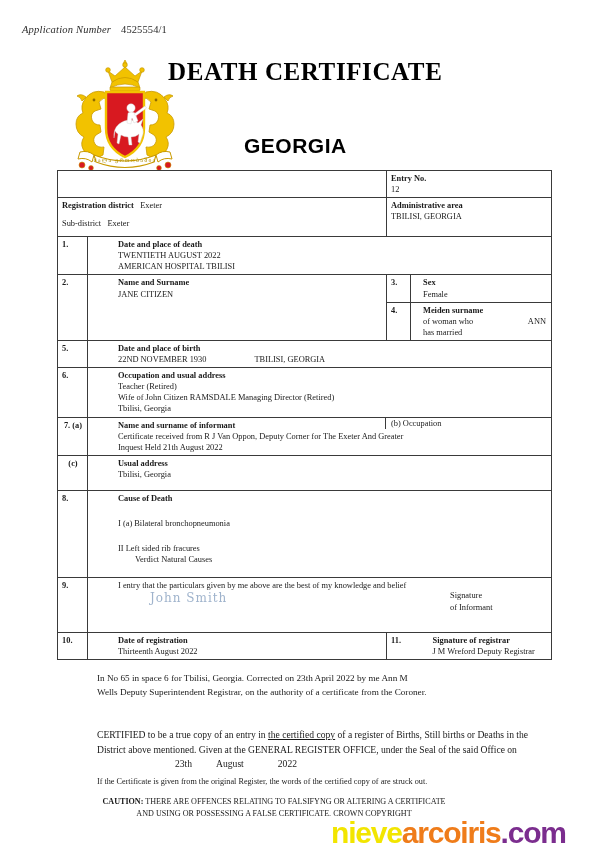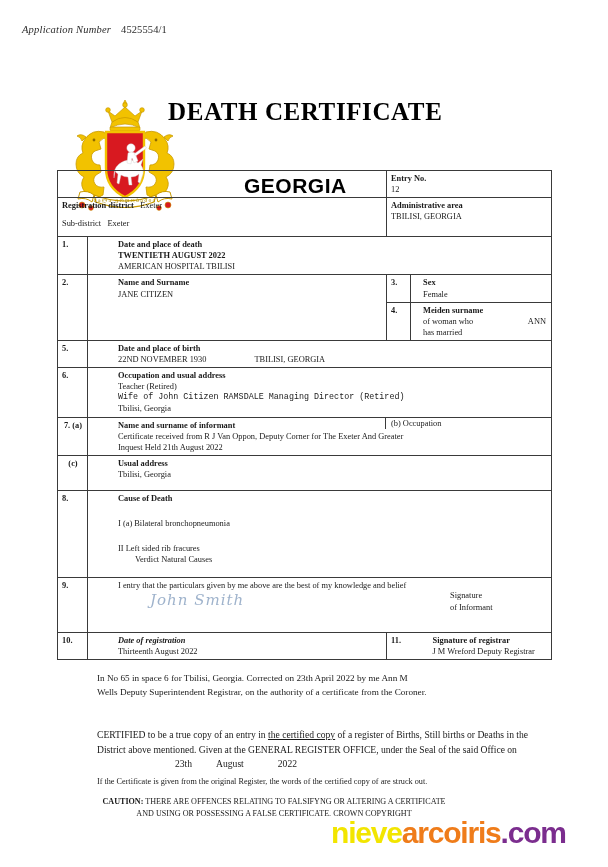--- a/index.html
+++ b/index.html
@@ -32,21 +32,20 @@
     letter-spacing: 0.1px;
   }
 
   
   .header {
     position: absolute;
     top: 52px;
     left: 0;
     width: 608px;
     height: 120px;
-    margin-top: 40px;
   }
   .title-main {
     position: absolute;
     left: 168px;
     top: 6px;
     font-size: 25px;
     font-weight: bold;
     letter-spacing: 0.6px;
     color: #000;
     font-family: "Liberation Serif", "DejaVu Serif", serif;
@@ -112,22 +111,21 @@
   .cause-line { margin-top: 9px; }
   .sig-label {
     position: absolute;
     right: 6px;
     top: 12px;
     width: 95px;
     line-height: 1.4;
   }
   .sig-script {
     font-family: "DejaVu Serif", serif;
-    font-style: italic;
-    font-size: 15px;
+    font-size: 12px;
     color: #9fb3cc;
     letter-spacing: 1px;
     padding-left: 58px;
     margin-top: 10px;
   }
   .sig-rule {
     border-bottom: 1.6px solid #111;
     width: 155px;
     margin-left: 38px;
     margin-top: 1px;
@@ -284,21 +282,21 @@
     <td colspan="2">
       <span class="field-label">Administrative area</span>
       <span class="field-value">TBILISI, GEORGIA</span>
     </td>
   </tr>
 
   <tr>
     <td class="numcol">1.</td>
     <td colspan="3">
       <span class="field-label pad-l" style="padding-left:26px;">Date and place of death</span>
-      <span class="field-value" style="padding-left:26px;display:block;font-weight:bold;">TWENTIETH AUGUST 2022</span>
+      <span class="field-value" style="padding-left:26px;display:block;">TWENTIETH AUGUST 2022</span>
       <span class="field-value" style="padding-left:26px;display:block;">AMERICAN HOSPITAL TBILISI</span>
     </td>
   </tr>
 
   <tr>
     <td class="numcol" rowspan="2">2.</td>
     <td rowspan="2" style="height:52px;">
       <span class="field-label" style="padding-left:26px;display:block;">Name and Surname</span>
       <span class="field-value" style="padding-left:26px;display:block;">JANE CITIZEN</span>
     </td>
@@ -331,21 +329,21 @@
         <span>TBILISI, GEORGIA</span>
       </span>
     </td>
   </tr>
 
   <tr>
     <td class="numcol">6.</td>
     <td colspan="3">
       <span class="field-label" style="padding-left:26px;display:block;">Occupation and usual address</span>
       <span style="padding-left:26px;display:block;">Teacher (Retired)</span>
-      <span style="padding-left:26px;display:block;font-family:Liberation Mono, monospace;">Wife of John Citizen RAMSDALE Managing Director (Retired)</span>
+      <span style="padding-left:26px;display:block;">Wife of John Citizen RAMSDALE Managing Director (Retired)</span>
       <span style="padding-left:26px;display:block;">Tbilisi, Georgia</span>
     </td>
   </tr>
 
   <tr>
     <td class="numcol numcol-c">7. (a)</td>
     <td colspan="3" class="rel">
       <span class="field-label" style="padding-left:26px;display:block;">Name and surname of informant</span>
       <span class="split-right">(b) Occupation</span>
       <span style="padding-left:26px;display:block;">Certificate received from R J Van Oppon, Deputy Corner for The Exeter And Greater</span>
@@ -380,21 +378,21 @@
         <span style="display:block;">of Informant</span>
       </span>
       <span class="sig-script">John Smith</span>
       <span class="sig-rule"></span>
     </td>
   </tr>
 
   <tr>
     <td class="numcol">10.</td>
     <td>
-      <span class="field-label" style="padding-left:26px;display:block;font-style:italic;">Date of registration</span>
+      <span class="field-label" style="padding-left:26px;display:block;">Date of registration</span>
       <span style="padding-left:26px;display:block;">Thirteenth August 2022</span>
     </td>
     <td class="numcol" style="width:24px;border-right:none;margin-top:36px;">11.</td>
     <td style="border-left:none;margin-top:48px;">
       <span class="field-label" style="padding-left:18px;display:block;">Signature of registrar</span>
       <span style="padding-left:18px;display:block;">J M Wreford Deputy Registrar</span>
     </td>
   </tr>
 </tbody>
   </table>

